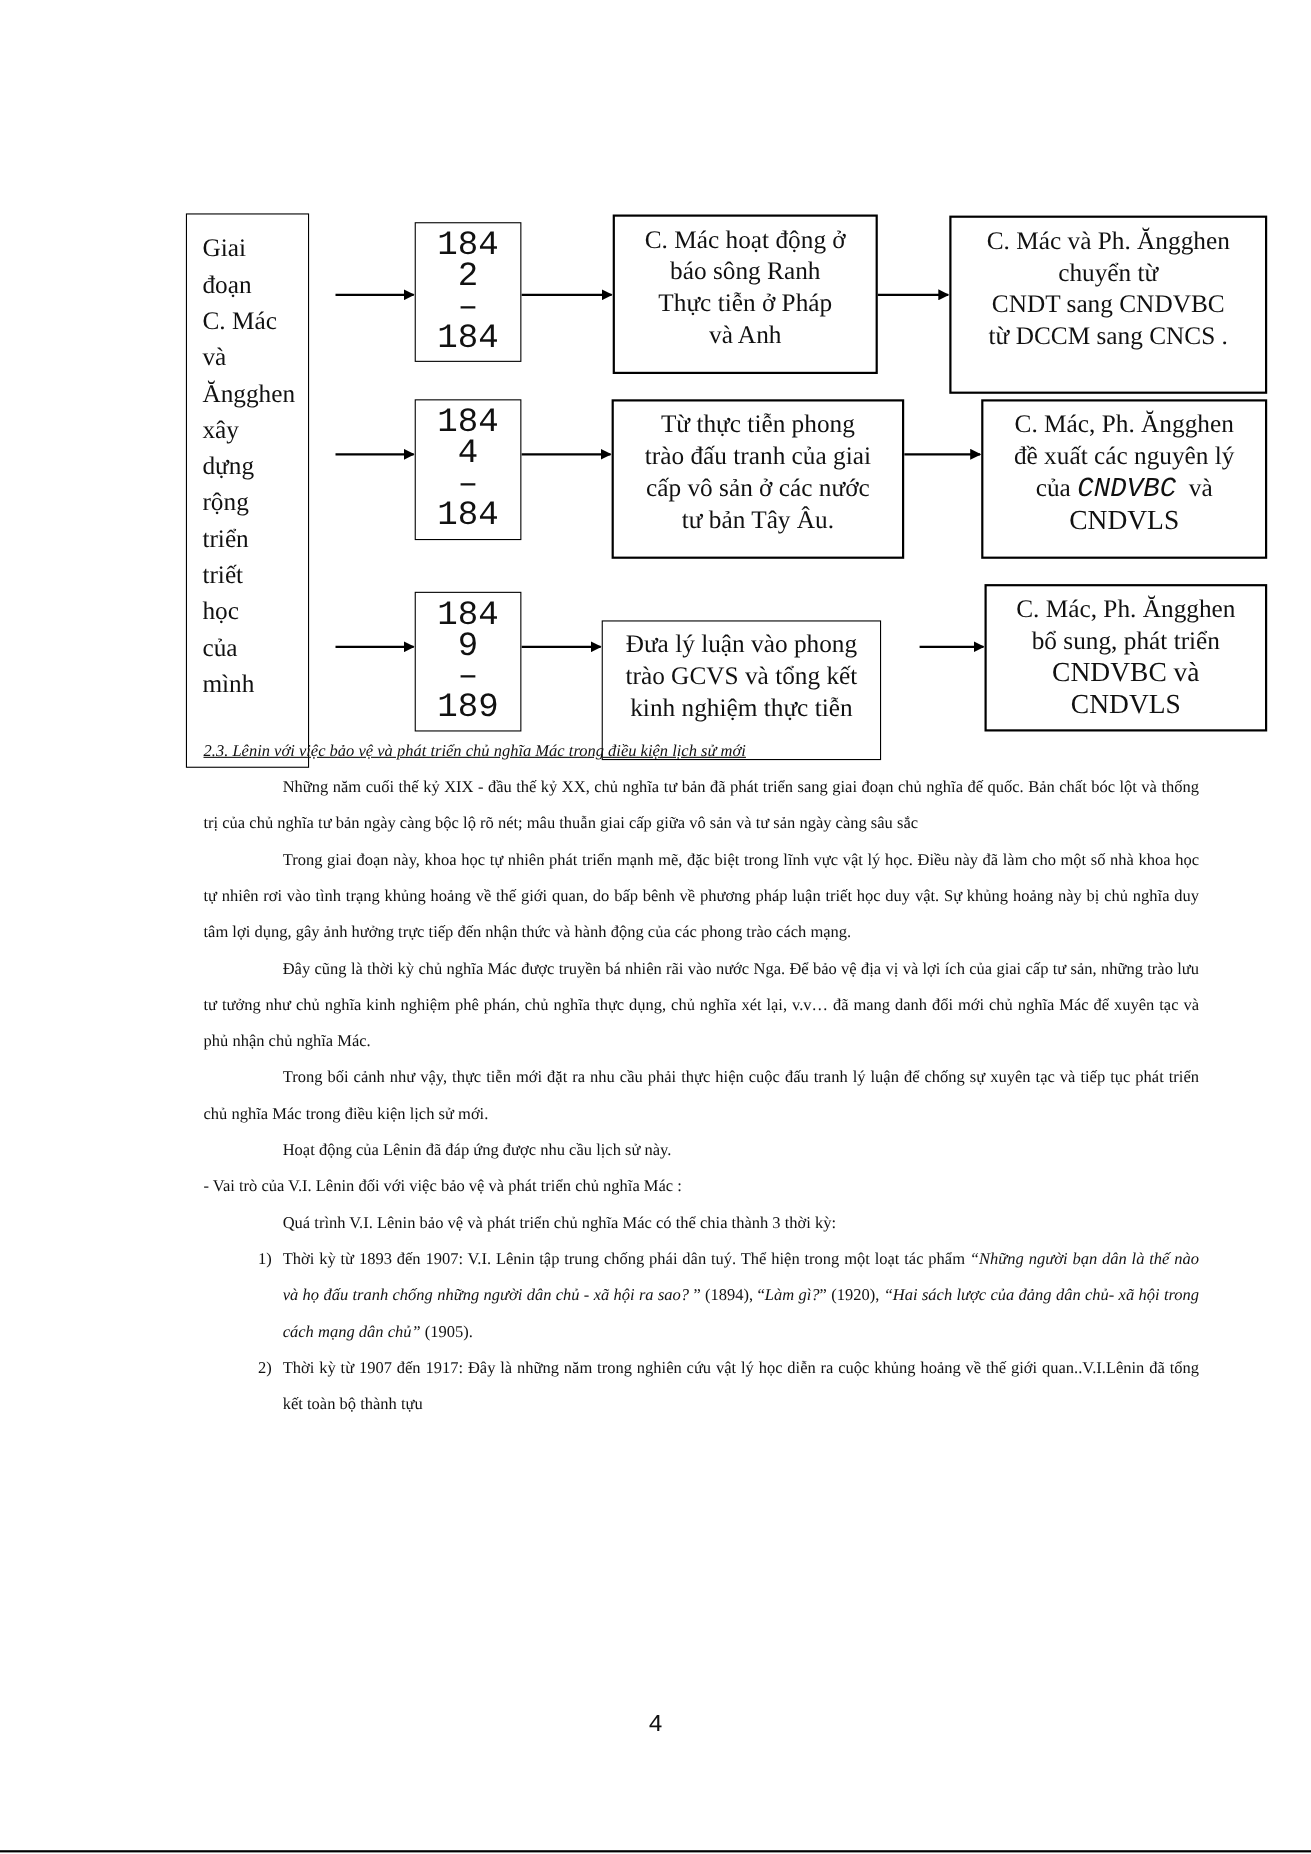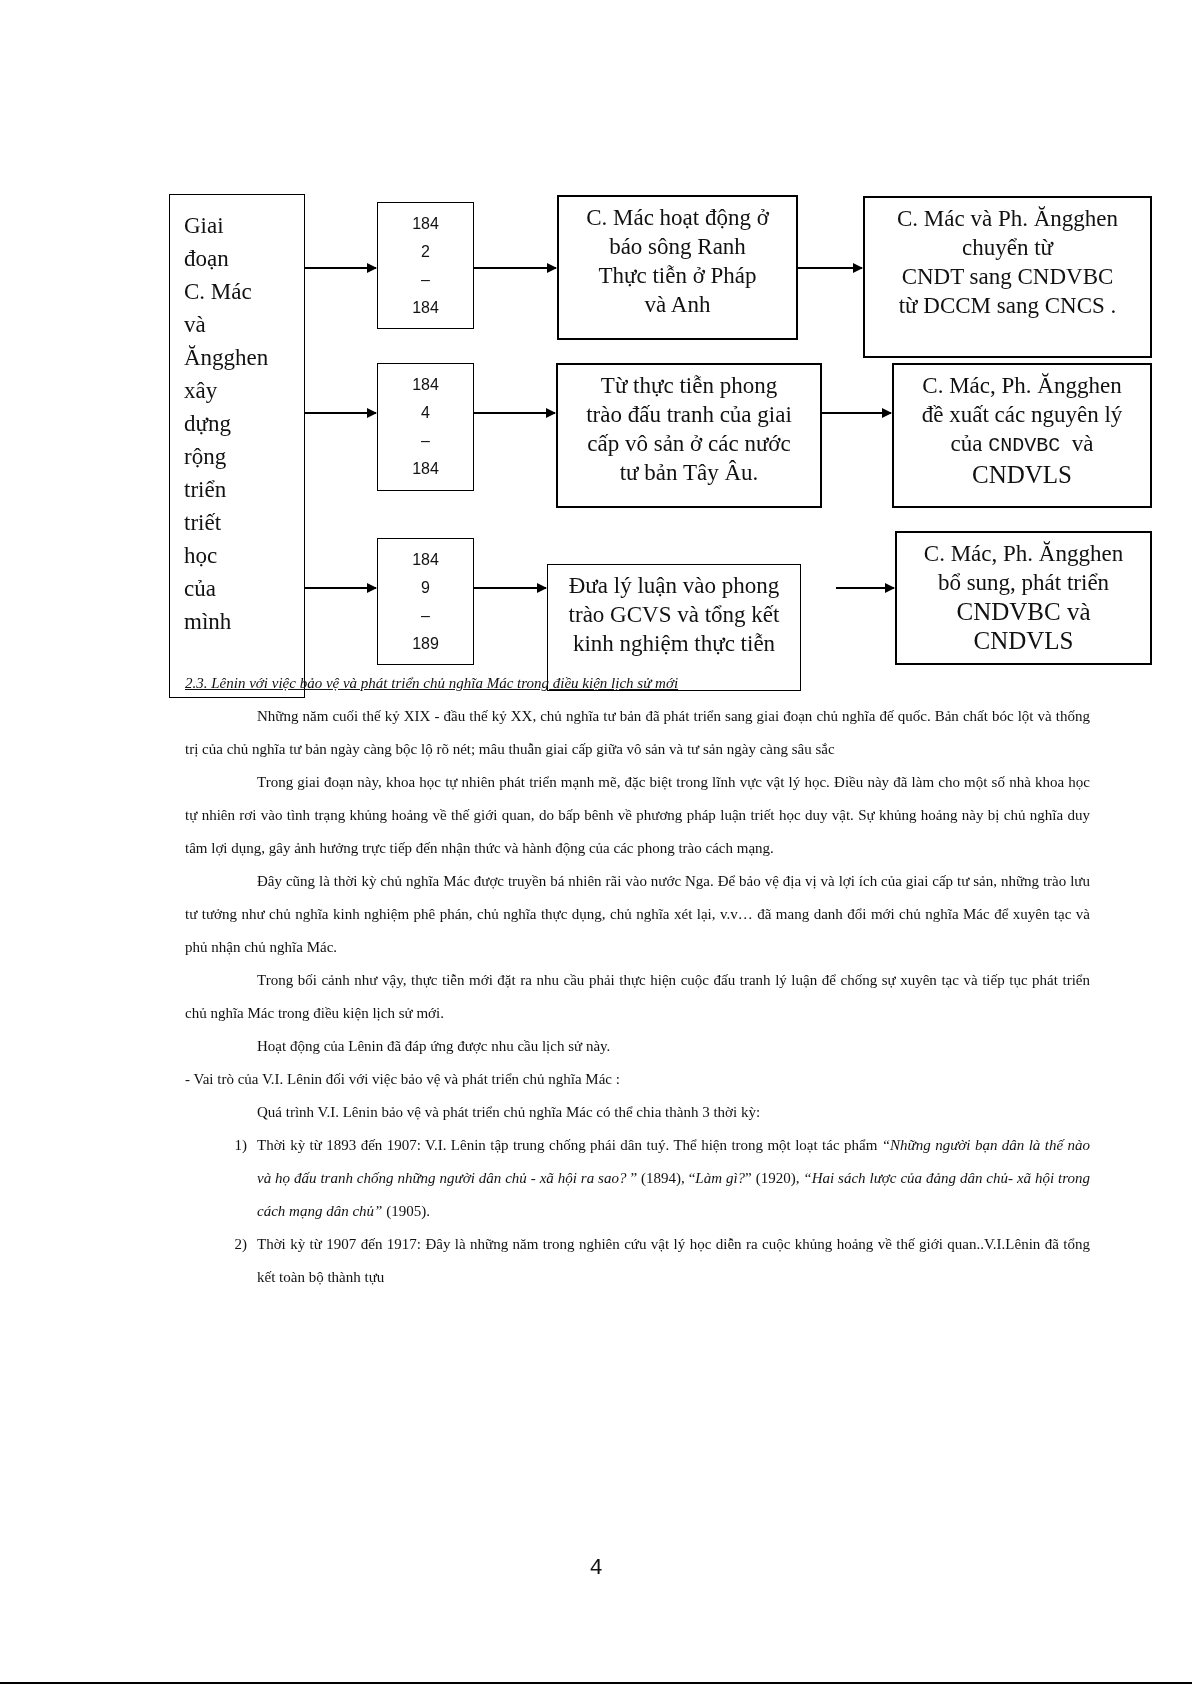--- a/index.html
+++ b/index.html
@@ -1,28 +1,28 @@
 <!DOCTYPE html>
 <html><head>
 <meta charset="utf-8">
 <style>
   html, body { margin: 0; padding: 0; background: #ffffff; }
   body { width: 1192px; height: 1685px; position: relative; overflow: hidden;
          font-family: "Liberation Serif", "DejaVu Serif", serif; color: #111; }
   .box { position: absolute; border: 2px solid #000; box-sizing: border-box; background: #fff; }
   .box.thin { border-width: 1.5px; }
-  .left-box { left: 169px; top: 194px; width: 136px; height: 504px; border-width: 1.5px; }
+  .left-box { left: 169px; top: 194px; width: 112px; height: 504px; border-width: 1.5px; }
   .left-box .lines { position: absolute; left: 14px; top: 14px; font-size: 23px; line-height: 33px; }
-  .year { font-family: Liberation Sans, sans-serif; font-size: 16px; line-height: 28px;
+  .year { font-family: Liberation Mono, monospace; font-size: 31px; line-height: 28px;
           text-align: center; display: flex; flex-direction: column; justify-content: center; align-items: center; }
   .year span { display: block; }
   .ctext { font-size: 23px; line-height: 29px; text-align: center; display: flex; flex-direction: column;
            justify-content: flex-start; padding-top: 6px; box-sizing: border-box; }
   .ctext span { display: block; }
-  .mono { font-family: "Liberation Mono", "DejaVu Sans Mono", monospace; font-size: 20px; }
+  .mono { font-family: "Liberation Mono", "DejaVu Sans Mono", monospace; font-size: 25px; font-style: italic; }
   .big { font-size: 25px; }
   svg.arrows { position: absolute; left: 0; top: 0; width: 1192px; height: 700px; pointer-events: none; }
   .text { position: absolute; left: 185px; width: 905px; font-size: 15px; line-height: 33px; text-align: justify; }
   .p { margin: 0; }
   .indent { text-indent: 72px; }
   .heading { font-style: italic; text-decoration: underline; }
   .li { display: flex; }
   .li .num { width: 72px; text-align: right; padding-right: 10px; box-sizing: border-box; flex: 0 0 72px; }
   .li .body { flex: 1; text-align: justify; }
   em { font-style: italic; }

